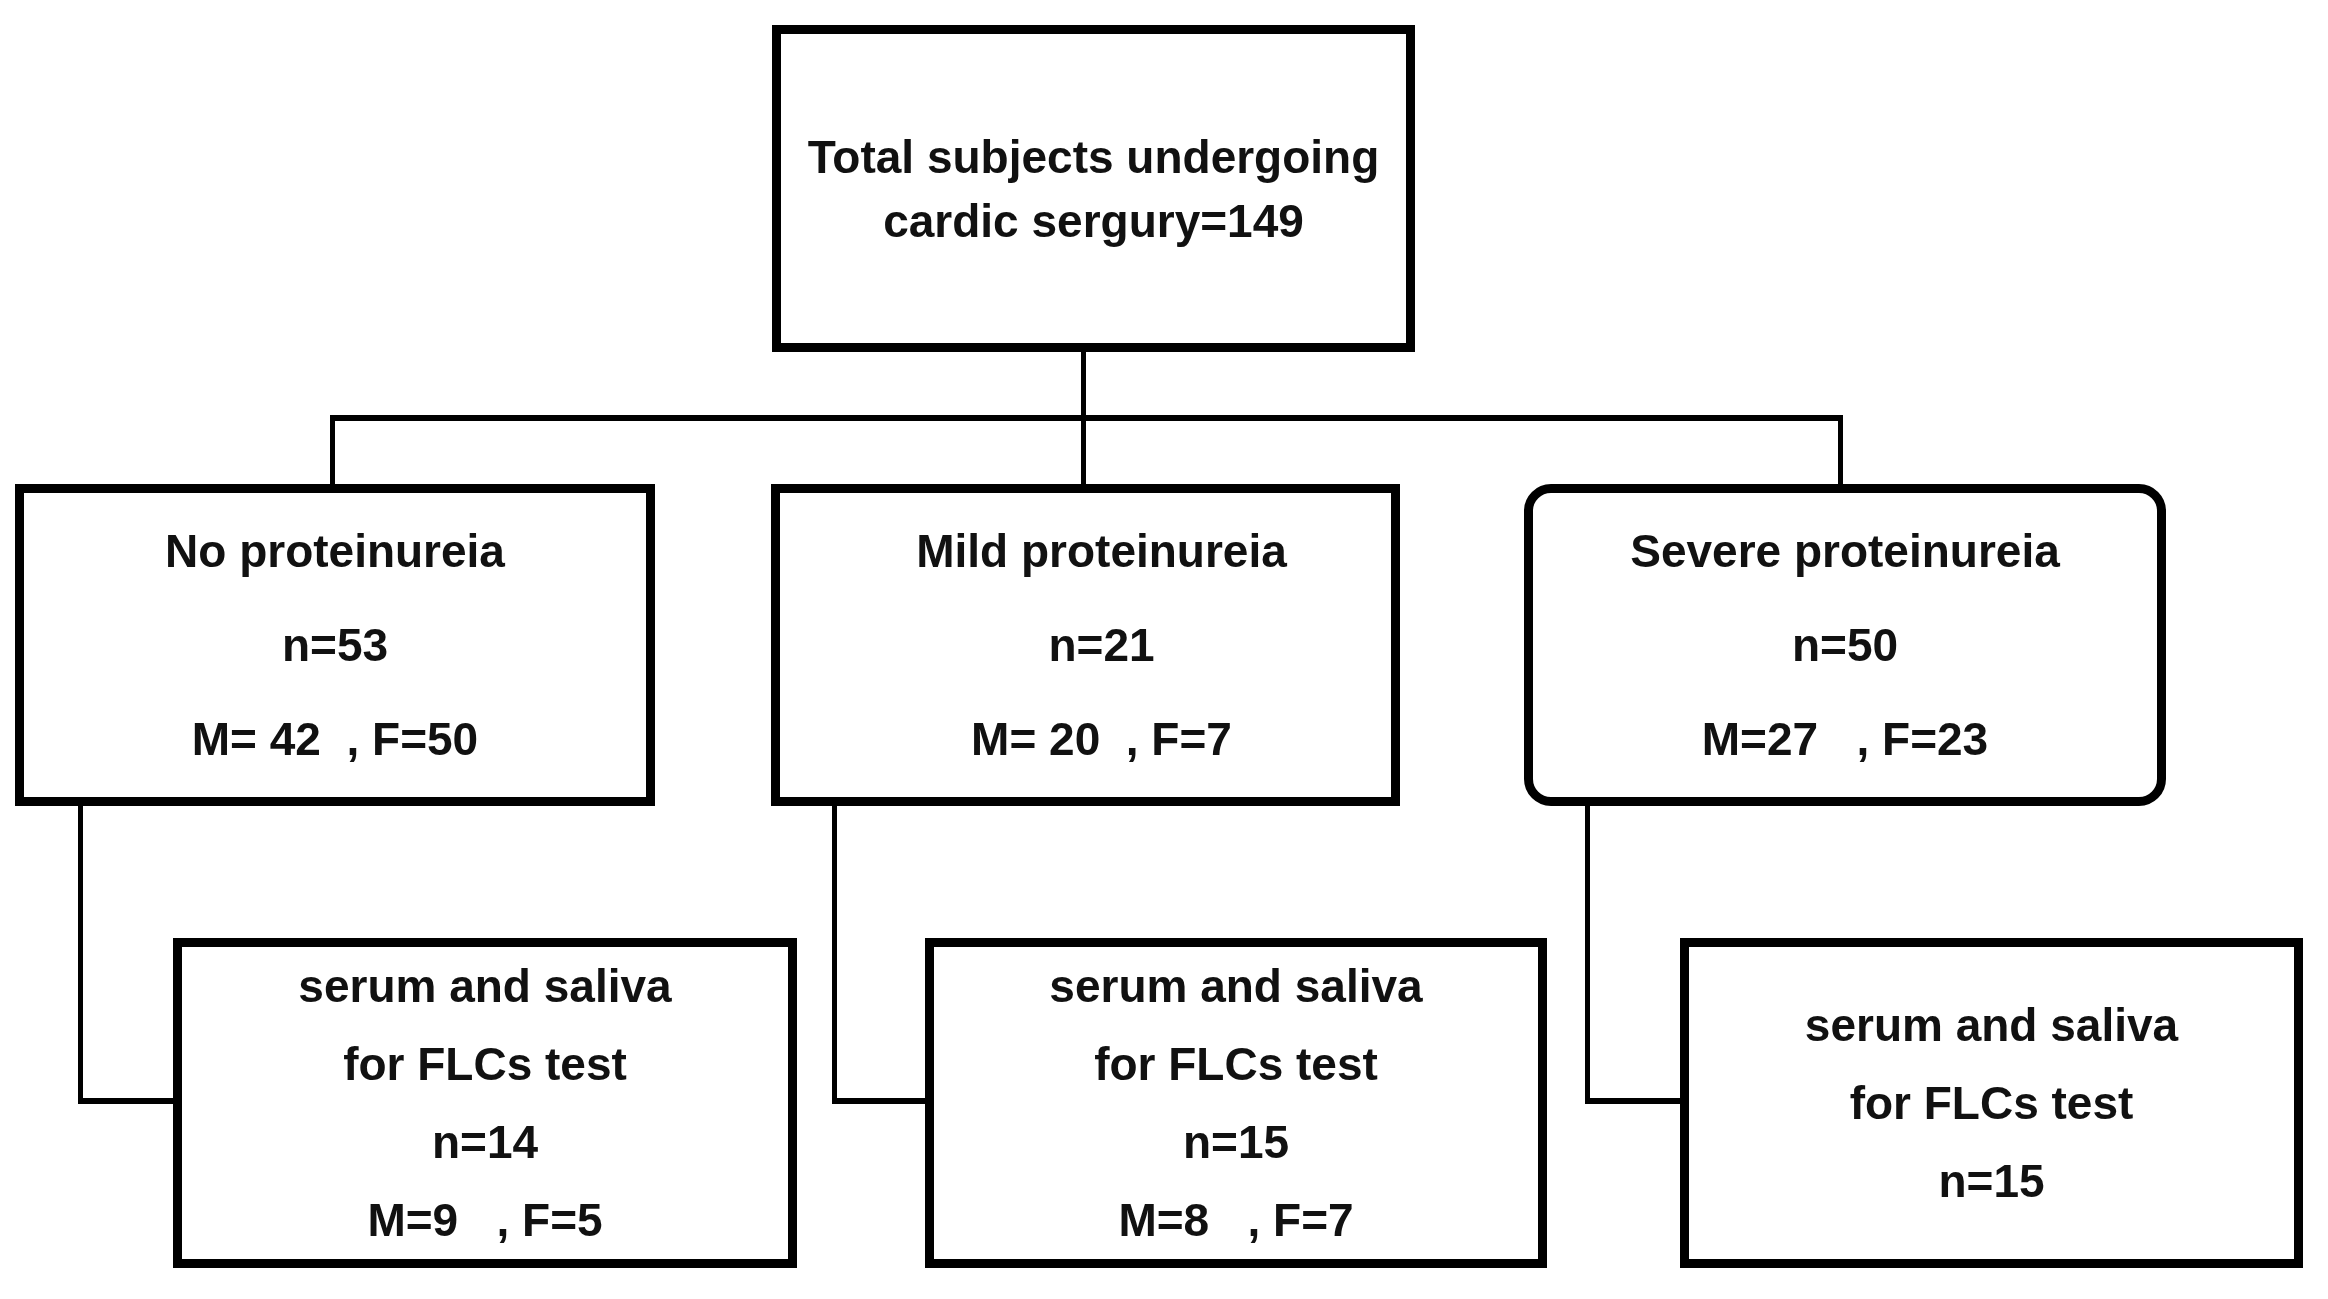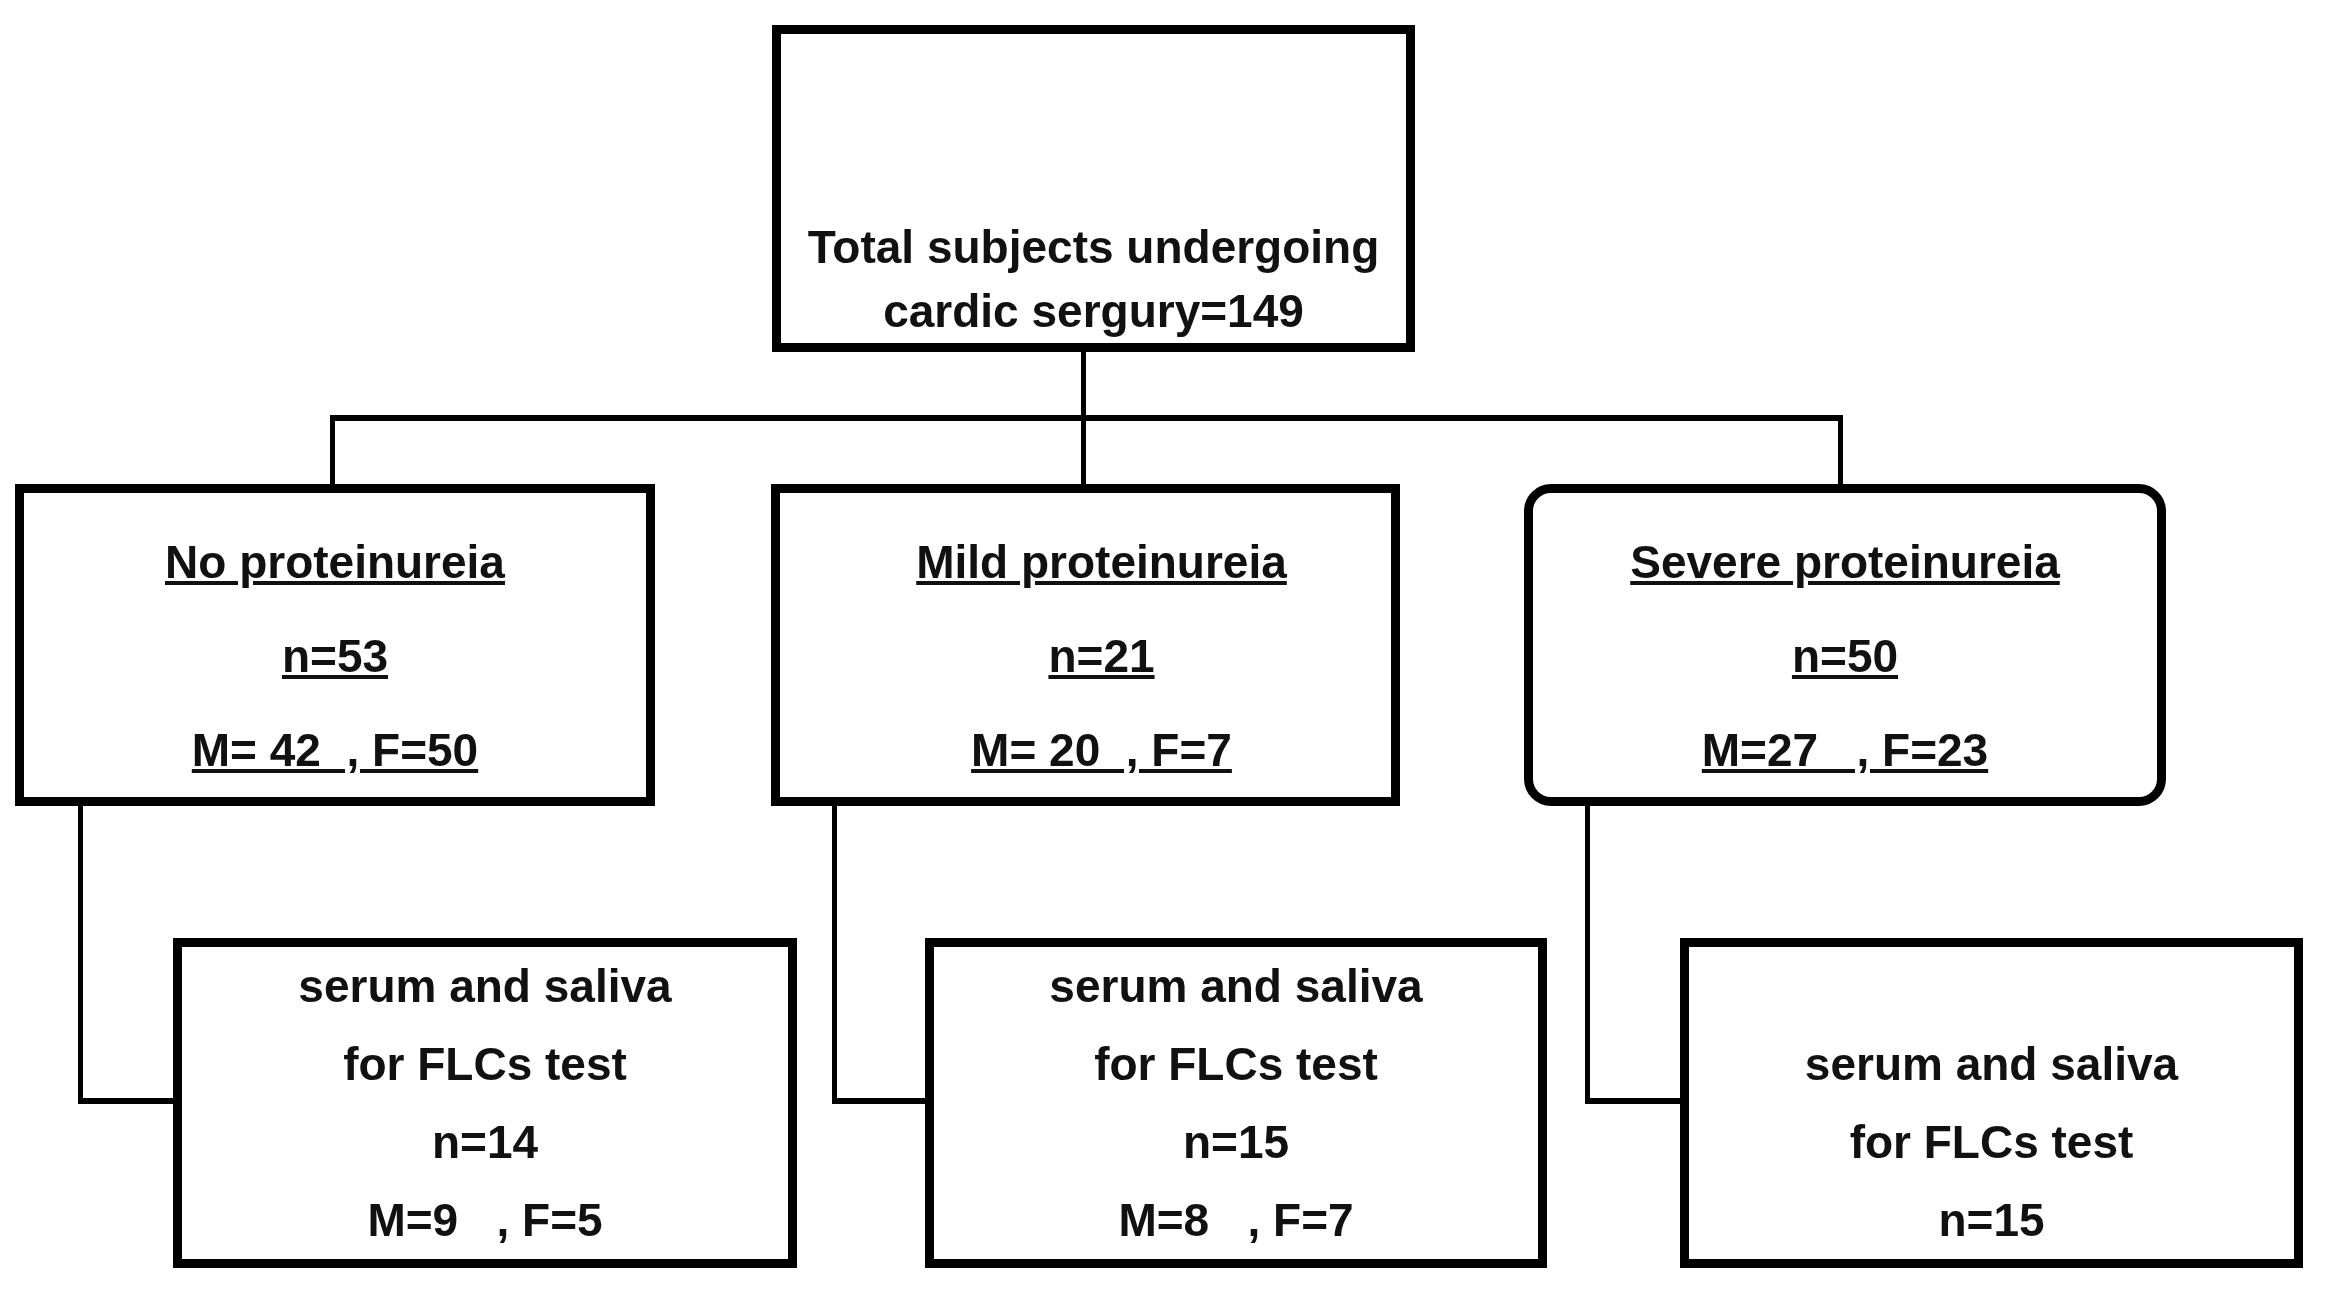--- a/index.html
+++ b/index.html
@@ -11,32 +11,32 @@
     font-family: "Liberation Sans", "DejaVu Sans", sans-serif;
     color: #000000;
   }
   .box {
     position: absolute;
     border: 9px solid #000000;
     background: #ffffff;
     box-sizing: border-box;
     display: flex;
     flex-direction: column;
-    justify-content: flex-end;
+    justify-content: center;
     align-items: center;
     text-align: center;
   }
   .line {
     font-weight: bold;
     font-size: 46px;
     color: #111111;
     white-space: pre;
   }
   .root-line  { line-height: 64px; }
-  .mid-line   { line-height: 94px; text-decoration: underline; }
+  .mid-line   { line-height: 94px; }
   .leaf-line  { line-height: 78px; }
 
   .connector { position: absolute; background: #000000; }
   .v { width: 5px; }
   .h { height: 6px; }
 
   
   #box-root   { left: 772px;  top: 25px;  width: 643px; height: 327px; }
   #box-no     { left: 15px;   top: 484px; width: 640px; height: 322px; }
   #box-mild   { left: 771px;  top: 484px; width: 629px; height: 322px; padding-left: 32px; }

